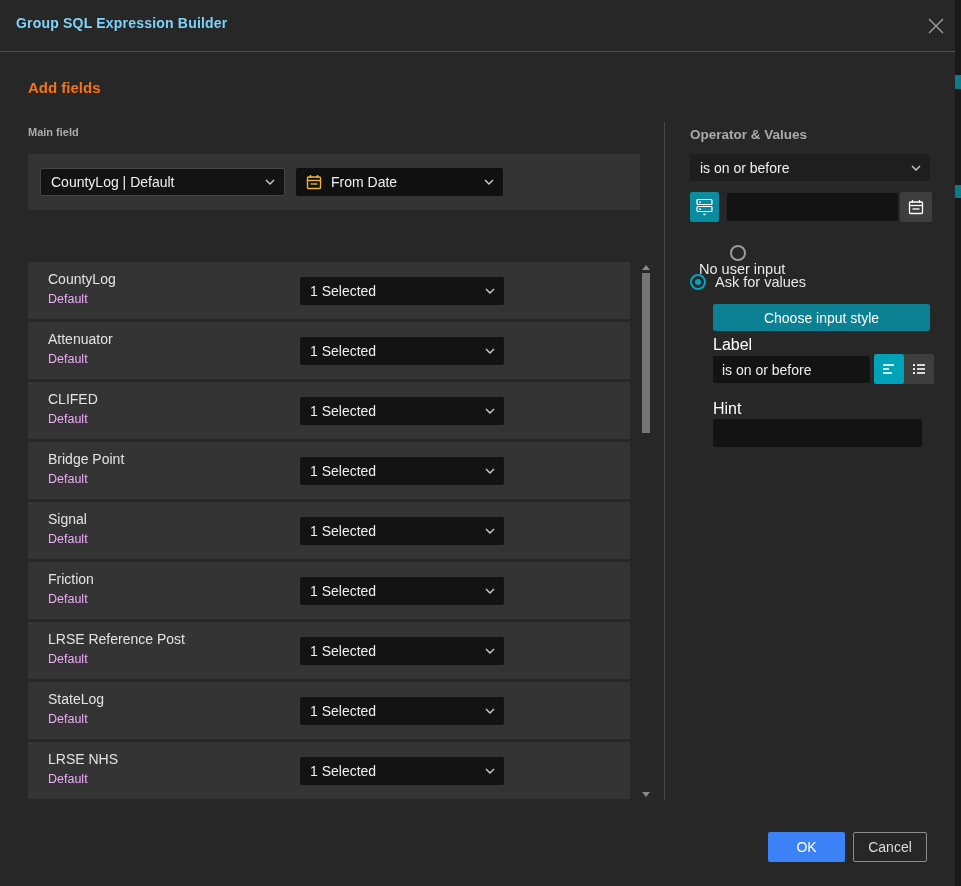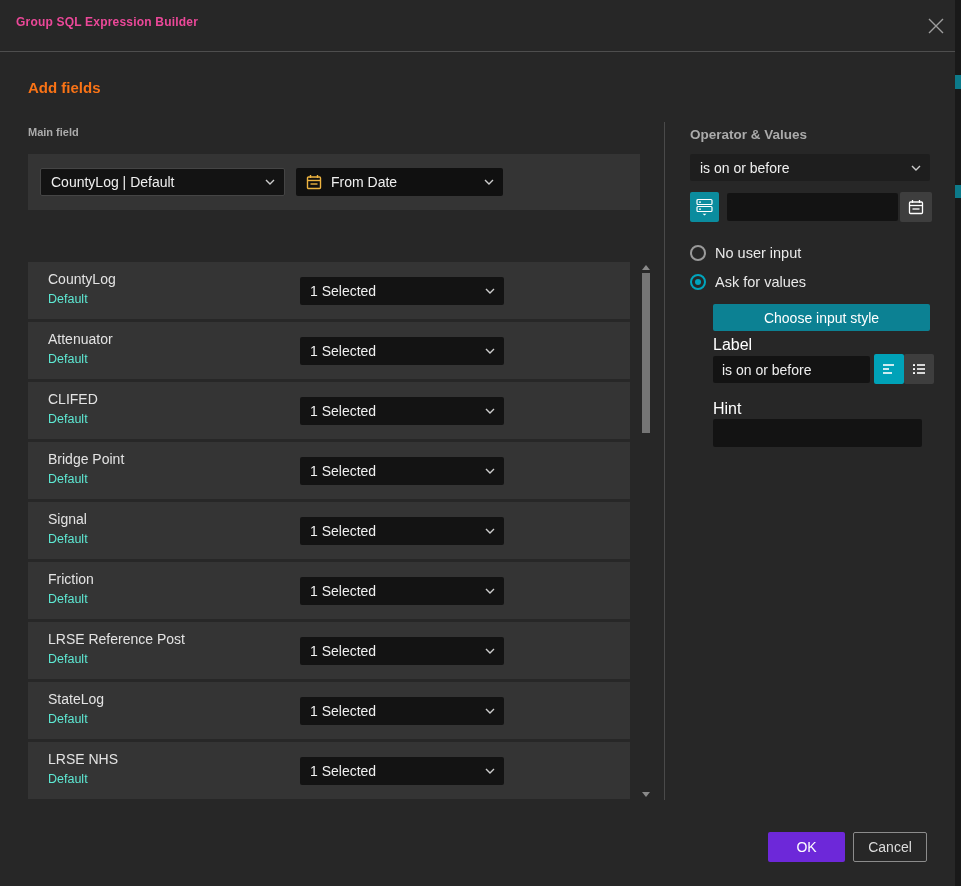--- a/index.html
+++ b/index.html
@@ -7,36 +7,36 @@
   #stage { position:relative; width:961px; height:886px; }
 
   
   #backdrop-strip { position:absolute; right:0; top:0; width:6px; height:886px; background:#191919; }
   .backdrop-frag { position:absolute; right:0; width:6px; background:#0c7a8a; }
 
   #dialog { position:absolute; left:0; top:0; width:955px; height:886px; background:#272727; }
 
   
   #header { position:absolute; left:0; top:0; width:955px; height:52px; border-bottom:1px solid #4e4e4e; }
-  #dialog-title { position:absolute; left:16px; top:15px; font-size:12px; font-weight:600; color:#ec4899; letter-spacing:.2px;text-align:right; }
+  #dialog-title { position:absolute; left:16px; top:15px; font-size:14px; font-weight:600; color:#7dd3fc; letter-spacing:.2px;text-align:right; }
   #close-btn { position:absolute; left:925px; top:15px; width:22px; height:22px; cursor:pointer; display:flex; align-items:center; justify-content:center; }
 
   .h-section { position:absolute; font-size:15px; font-weight:700; color:#f97316; }
   .h-sub { position:absolute; font-size:11px; font-weight:700; color:#ababab; }
 
   .panel { position:absolute; background:#343434; }
 
   .select { position:absolute; display:flex; align-items:center; background:#131313; border-radius:2px; color:#f0f0f0; font-size:14px; padding:0 26px 0 10px; cursor:pointer; }
   .select .chev { position:absolute; right:9px; top:50%; margin-top:-3px; }
   .select .cal { margin-right:9px; flex:0 0 auto; display:flex; }
 
   
   .field-row { position:relative; width:602px; height:57px; background:#343434; margin-bottom:3px; }
   .field-name { position:absolute; left:20px; top:9px; font-size:14px; color:#e3e3e3;text-align:right; }
-  .field-sub  { position:absolute; left:20px; top:30px; font-size:12.5px; color:#5eead4; }
+  .field-sub  { position:absolute; left:20px; top:30px; font-size:12.5px; color:#f0abfc; }
   .row-select { left:272px; top:15px; width:204px; height:28px; }
 
   
   #scrollbar { position:absolute; left:641px; top:262px; width:10px; height:538px; }
   .scroll-arrow { position:absolute; left:1px; width:0; height:0; border-left:4px solid transparent; border-right:4px solid transparent; }
   #scroll-up { top:3px; border-bottom:5px solid #8a8a8a; }
   #scroll-down { bottom:3px; border-top:5px solid #8a8a8a; }
   #scroll-thumb { position:absolute; left:1px; top:11px; width:8px; height:160px; background:#757575; cursor:grab; }
 
   #v-divider { position:absolute; left:664px; top:122px; width:1px; height:678px; background:#4a4a4a; }
@@ -45,21 +45,21 @@
   .icon-sq { position:absolute; display:flex; align-items:center; justify-content:center; border-radius:2px; cursor:pointer; }
   .text-input { position:absolute; background:#131313; border:none; border-radius:2px; color:#efefef; font-size:14px; padding:0 9px; font-family:"Liberation Sans", sans-serif; outline:none; }
 
   .radio-row { position:absolute; display:flex; align-items:center; cursor:pointer; }
   .radio-circle { width:16px; height:16px; border-radius:50%; border:2px solid #9a9a9a; flex:0 0 auto; }
   .radio-circle.on { border-color:#00a5bd; position:relative; }
   .radio-circle.on::after { content:""; position:absolute; left:3px; top:3px; width:6px; height:6px; border-radius:50%; background:#00a5bd; }
   .radio-label { margin-left:9px; font-size:14.5px; color:#e9e9e9; }
 
   .btn { position:absolute; display:flex; align-items:center; justify-content:center; font-size:14px; border-radius:2px; cursor:pointer; }
-  .btn-primary { background:#6d28d9; color:#ffffff; }
+  .btn-primary { background:#3b82f6; color:#ffffff; }
   .btn-ghost { background:transparent; border:1px solid #8c8c8c; color:#dcdcdc;justify-content:center; }
 
   .mini-label { position:absolute; font-size:16px; color:#ffffff; }
 </style>
 </head>
 <body>
 
 <div id="stage">
 
   <div id="backdrop-strip">
@@ -237,21 +237,21 @@
     <div class="icon-sq" style="left:900px; top:192px; width:32px; height:30px; background:#3e3e3e;">
       <svg width="16" height="16" viewBox="0 0 16 16">
         <rect x="1.5" y="3" width="13" height="11.5" rx="1" fill="none" stroke="#ffffff" stroke-width="1.3"></rect>
         <line x1="1.5" y1="6.5" x2="14.5" y2="6.5" stroke="#ffffff" stroke-width="1.3"></line>
         <line x1="4.5" y1="1" x2="4.5" y2="4" stroke="#ffffff" stroke-width="1.3"></line>
         <line x1="11.5" y1="1" x2="11.5" y2="4" stroke="#ffffff" stroke-width="1.3"></line>
         <line x1="4.5" y1="10" x2="11.5" y2="10" stroke="#ffffff" stroke-width="1.3"></line>
       </svg>
     </div>
 
-    <div class="radio-row" style="left:690px; top:245px;">
+    <div class="radio-row" style="left:690px; top:245px;flex-direction:column;">
       <div class="radio-circle"></div>
       <div class="radio-label">No user input</div>
     </div>
     <div class="radio-row" style="left:690px; top:274px;">
       <div class="radio-circle on"></div>
       <div class="radio-label">Ask for values</div>
     </div>
 
     <div class="btn btn-primary" style="left:713px; top:304px; width:217px; height:27px; background:#0c8193;">
       <span>Choose input style</span>

